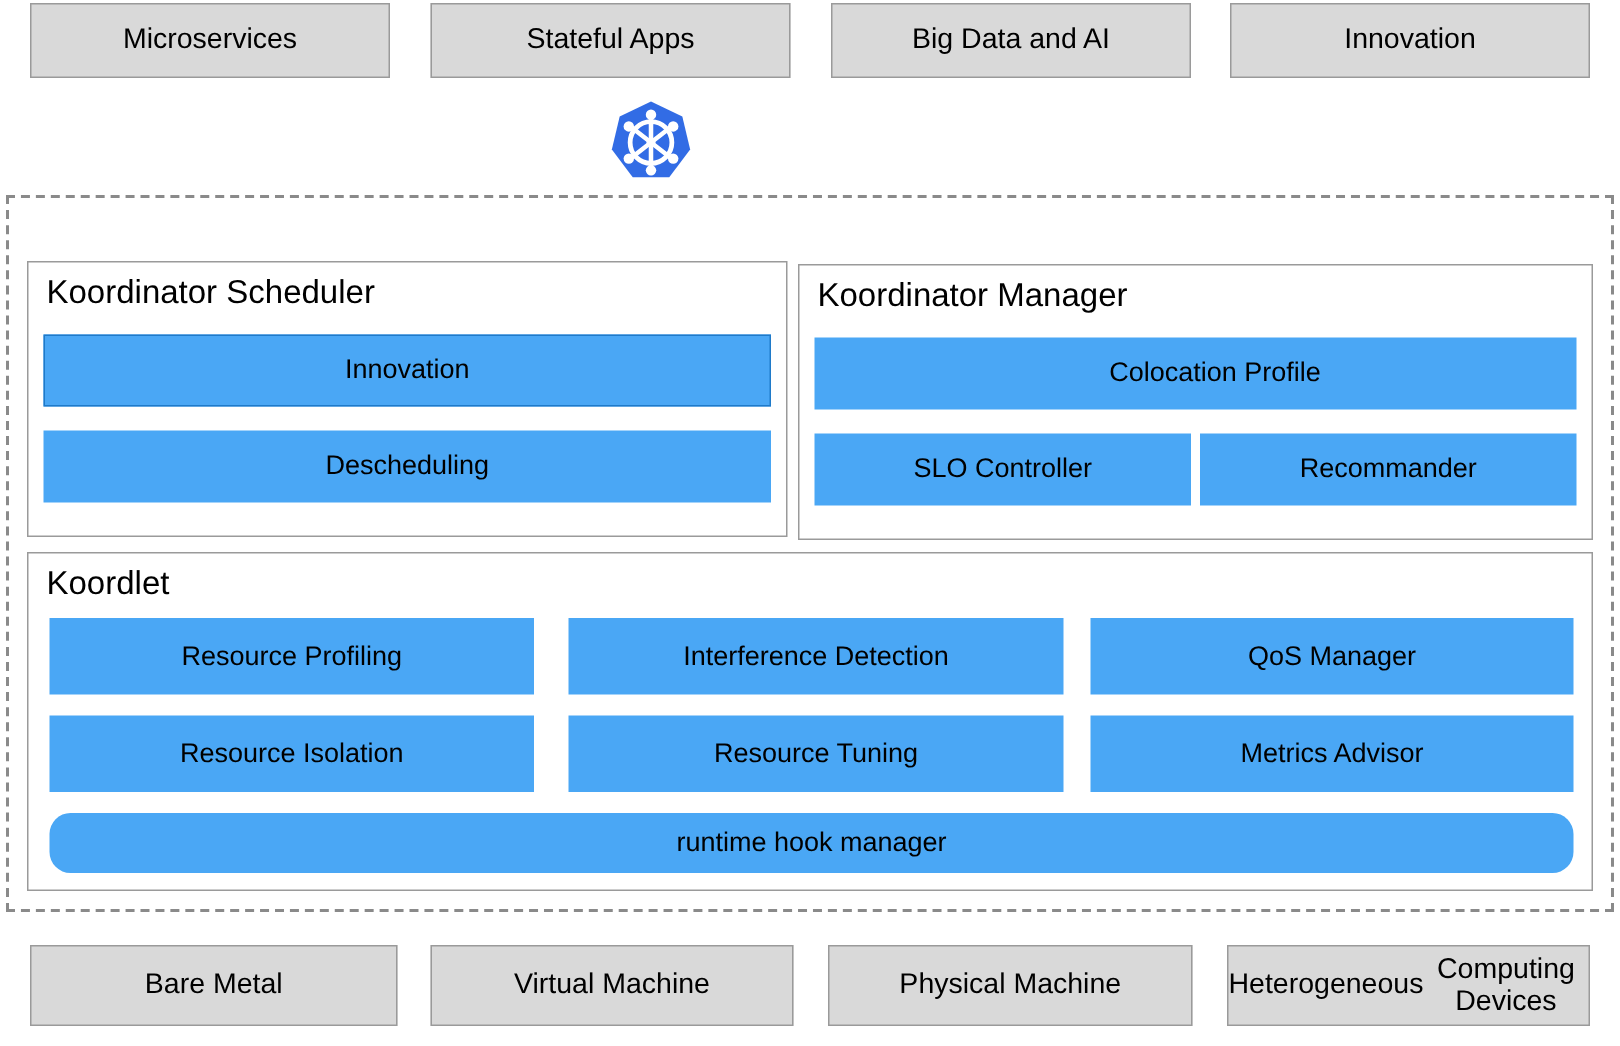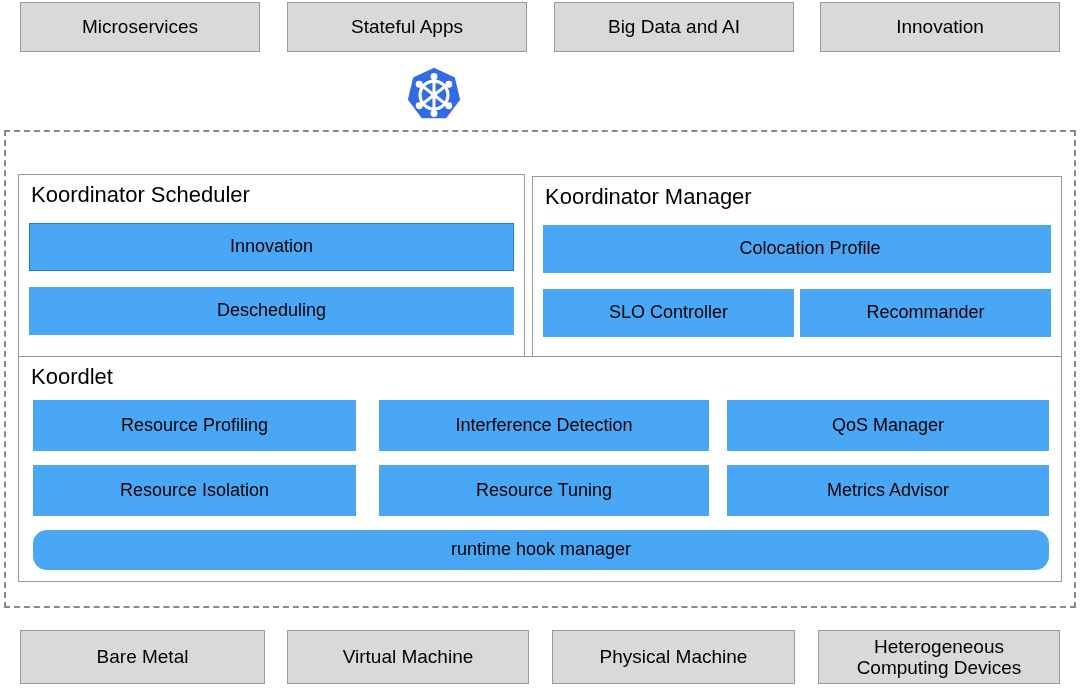--- a/index.html
+++ b/index.html
@@ -148,21 +148,21 @@
       <span>Colocation Profile</span>
     </div>
     <div class="abs blue-box flexcenter" style="left:10px; top:112px; width:251px; height:48px;">
       <span>SLO Controller</span>
     </div>
     <div class="abs blue-box flexcenter" style="left:267px; top:112px; width:251px; height:48px;">
       <span>Recommander</span>
     </div>
   </div>
 
-  <div class="abs panel" style="left:18px; top:356px; width:1044px; height:226px;">
+  <div class="abs panel" style="left:18px; top:368px; width:1044px; height:226px;">
     <div class="panel-title">Koordlet</div>
 
     <div class="abs blue-box flexcenter" style="left:14px; top:43px; width:323px; height:51px;">
       <span>Resource Profiling</span>
     </div>
     <div class="abs blue-box flexcenter" style="left:360px; top:43px; width:330px; height:51px;">
       <span>Interference Detection</span>
     </div>
     <div class="abs blue-box flexcenter" style="left:708px; top:43px; width:322px; height:51px;">
       <span>QoS Manager</span>
@@ -185,18 +185,18 @@
 
   <div class="abs gray-box flexcenter" style="left:20px;  top:630px; width:245px; height:54px;">
     <span>Bare Metal</span>
   </div>
   <div class="abs gray-box flexcenter" style="left:287px; top:630px; width:242px; height:54px;">
     <span>Virtual Machine</span>
   </div>
   <div class="abs gray-box flexcenter" style="left:552px; top:630px; width:243px; height:54px;">
     <span>Physical Machine</span>
   </div>
-  <div class="abs gray-box flexcenter" style="left:818px; top:630px; width:242px; height:54px; flex-direction:column;">
+  <div class="abs gray-box flexcenter" style="left:818px; top:630px; width:242px; height:54px; flex-direction:row;">
     <span>Heterogeneous</span>
     <span>Computing Devices</span>
   </div>
 
 </div>
 
 </body></html>

